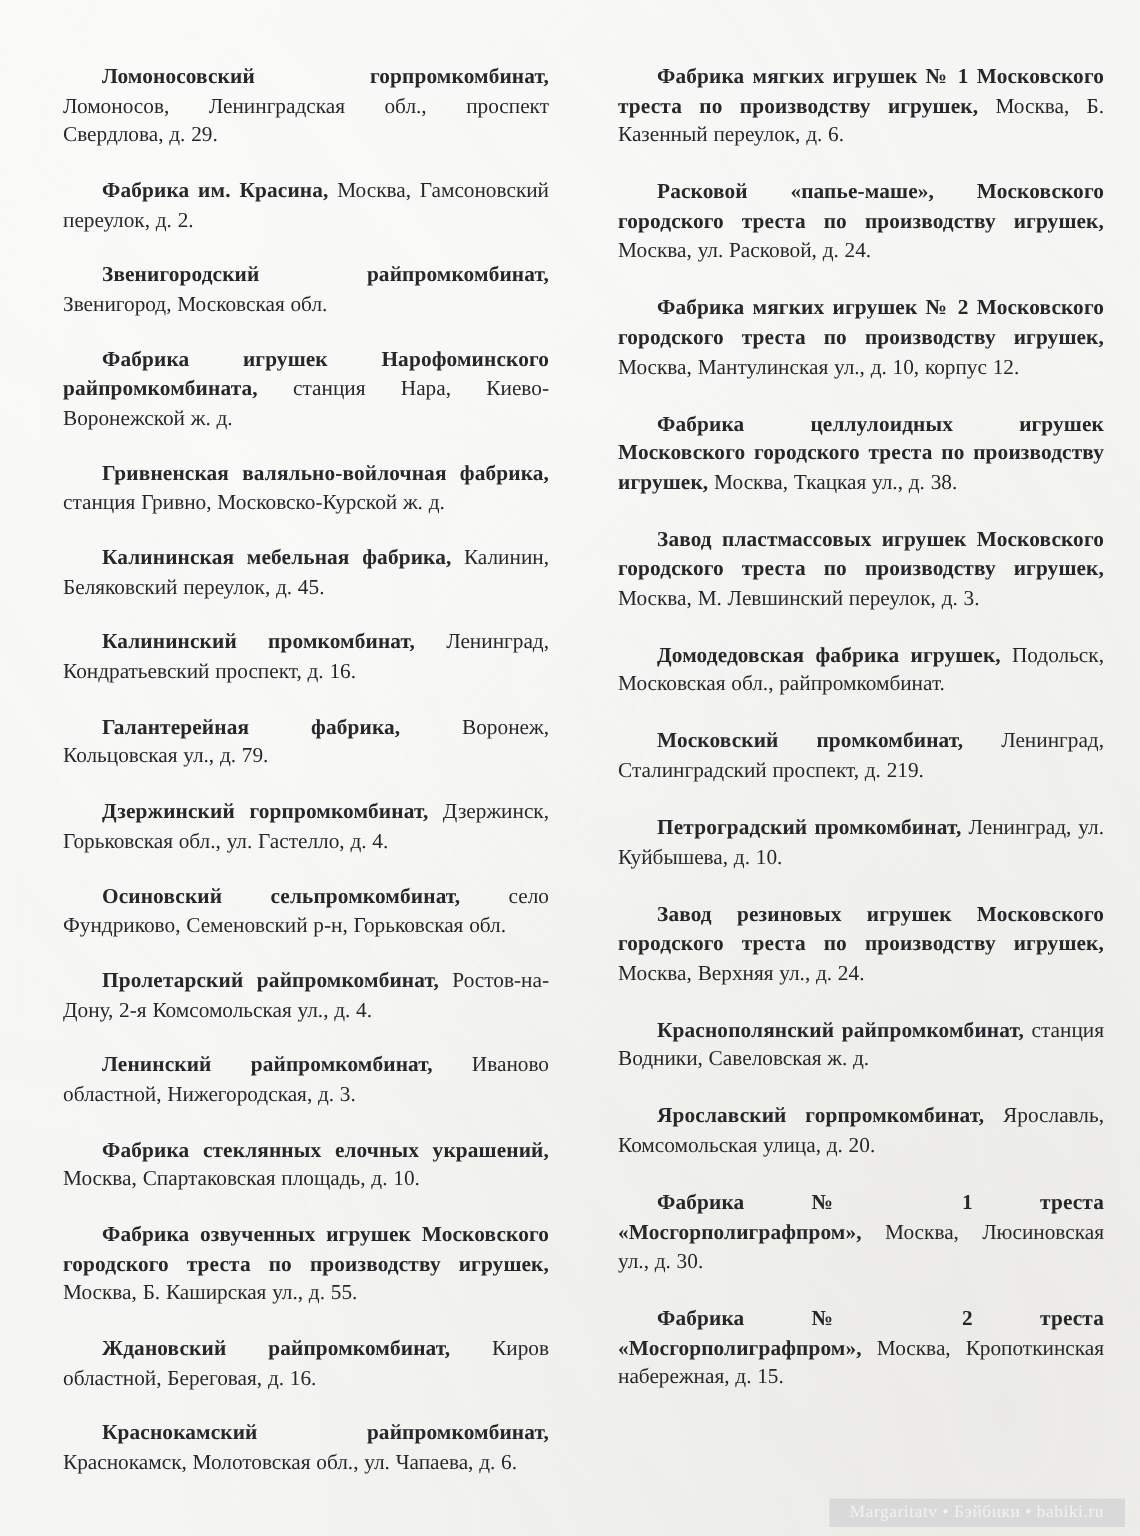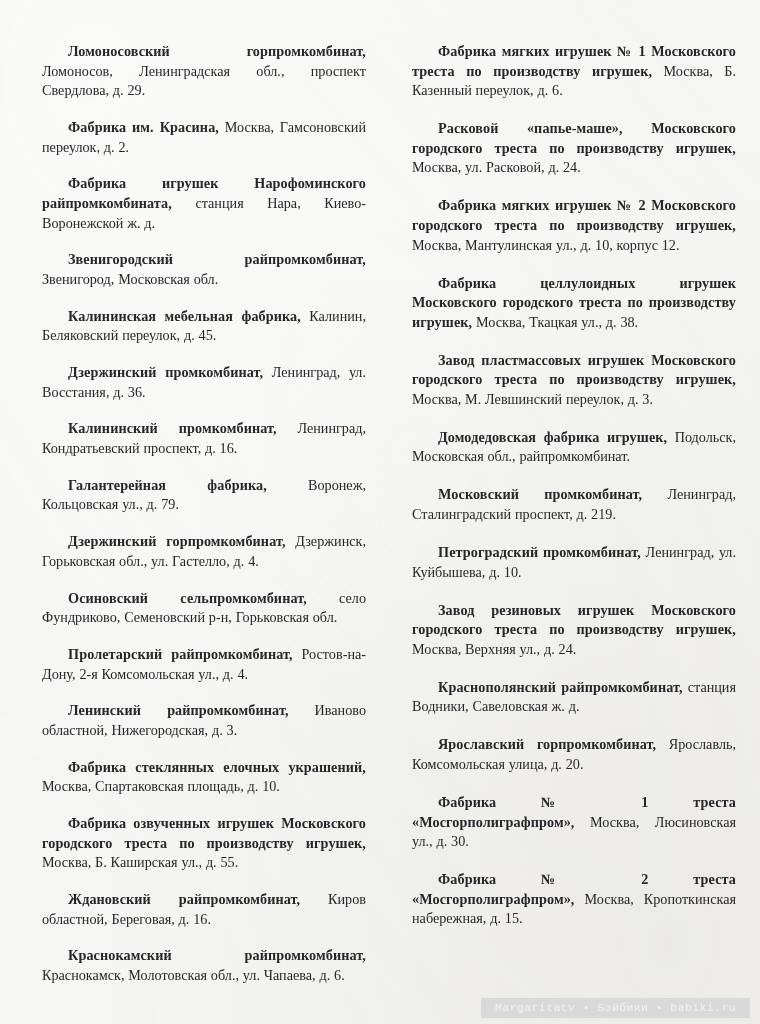--- a/index.html
+++ b/index.html
@@ -76,42 +76,42 @@
   .column-right .entry {
     margin-bottom: 18.4px;
   }
 
   .watermark {
     position: absolute;
     right: 10px;
     bottom: 6px;
     background: #d9d9d9;
     color: #f2f2f2;
-    font-family: Liberation Mono, monospace;
+    font-family: Liberation Serif, serif;
     font-size: 11.5px;
     letter-spacing: 0.4px;
     padding: 3px 14px 4px 14px;
     white-space: nowrap;
     user-select: none;
   }
 </style>
 </head>
 <body>
 
 <div class="page">
   <div class="paper-grain"></div>
 
   <div class="columns">
     <div class="column column-left">
         <p class="entry"><b>Ломоносовский горпромкомбинат,</b><span> Ломоносов, Ленинградская обл., проспект Свердлова, д. 29.</span></p>
         <p class="entry"><b>Фабрика им. Красина,</b><span> Москва, Гамсоновский переулок, д. 2.</span></p>
+        <p class="entry"><b>Звенигородский райпромкомбинат,</b><span> Звенигород, Московская обл.</span></p>
         <p class="entry"><b>Фабрика игрушек Нарофоминского райпромкомбината,</b><span> станция Нара, Киево-Воронежской ж. д.</span></p>
-        <p class="entry"><b>Звенигородский райпромкомбинат,</b><span> Звенигород, Московская обл.</span></p>
+        <p class="entry"><b>Гривненская валяльно-войлочная фабрика,</b><span> станция Гривно, Московско-Курской ж. д.</span></p>
         <p class="entry"><b>Калининская мебельная фабрика,</b><span> Калинин, Беляковский переулок, д. 45.</span></p>
-        <p class="entry"><b>Дзержинский промкомбинат,</b><span> Ленинград, ул. Восстания, д. 36.</span></p>
         <p class="entry"><b>Калининский промкомбинат,</b><span> Ленинград, Кондратьевский проспект, д. 16.</span></p>
         <p class="entry"><b>Галантерейная фабрика,</b><span> Воронеж, Кольцовская ул., д. 79.</span></p>
         <p class="entry"><b>Дзержинский горпромкомбинат,</b><span> Дзержинск, Горьковская обл., ул. Гастелло, д. 4.</span></p>
         <p class="entry"><b>Осиновский сельпромкомбинат,</b><span> село Фундриково, Семеновский р-н, Горьковская обл.</span></p>
         <p class="entry"><b>Пролетарский райпромкомбинат,</b><span> Ростов-на-Дону, 2-я Комсомольская ул., д. 4.</span></p>
         <p class="entry"><b>Ленинский райпромкомбинат,</b><span> Иваново областной, Нижегородская, д. 3.</span></p>
         <p class="entry"><b>Фабрика стеклянных елочных украшений,</b><span> Москва, Спартаковская площадь, д. 10.</span></p>
         <p class="entry"><b>Фабрика озвученных игрушек Московского городского треста по производству игрушек,</b><span> Москва, Б. Каширская ул., д. 55.</span></p>
         <p class="entry"><b>Ждановский райпромкомбинат,</b><span> Киров областной, Береговая, д. 16.</span></p>
         <p class="entry"><b>Краснокамский райпромкомбинат,</b><span> Краснокамск, Молотовская обл., ул. Чапаева, д. 6.</span></p>

